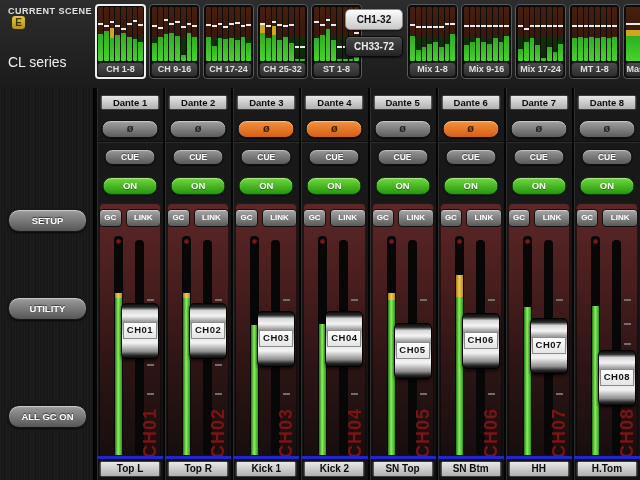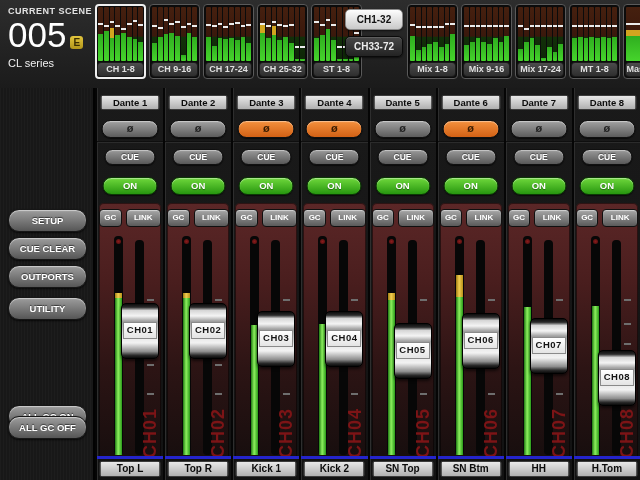--- a/index.html
+++ b/index.html
@@ -10,21 +10,21 @@
   #topbar{position:absolute;left:0;top:0;width:640px;height:88px;
           background:linear-gradient(#2d2d2d,#1b1b1b);
           border-bottom:2px solid #000;}
   #scene{position:absolute;left:8px;top:6px;width:84px;color:#fff;}
   #scene .lbl{font-size:9px;letter-spacing:.5px;color:#e2e2e2;font-weight:bold;}
   #scene .num-row{display:flex;align-items:flex-end;margin-top:0px;}
   #scene .num{font-size:35px;line-height:38px;color:#fff;}
   #scene .ebadge{width:13px;height:13px;margin:0 0 5px 4px;border-radius:3px;
           background:linear-gradient(#e3c63e,#b2951a);color:#3c2f00;font-size:10px;
           font-weight:bold;display:flex;align-items:center;justify-content:center;}
-  #scene .model{font-size:11px;color:#f0f0f0;margin-top:3px;}
+  #scene .model{font-size:14px;color:#f0f0f0;margin-top:20px;}
   .blocks{position:absolute;top:4px;display:flex;gap:3px;}
   #lblocks{left:95px;}
   #rblocks{left:407px;}
   .mblock{width:45px;border:1px solid #5a5a5a;border-radius:4px;background:#0b0b0b;
           padding:2px;}
   .mblock.selected{border:2px solid #efefef;padding:1px;}
   .mblock.narrow{width:30px;}
   .mb-meters{height:54px;display:flex;gap:1px;}
   .mcol{flex:1;position:relative;border-radius:1px;overflow:hidden;
         background:linear-gradient(180deg,#46200f 0%,#3a180c 54%,#123009 56%,#0e2607 100%);}
@@ -115,21 +115,20 @@
   .blueline{position:absolute;left:0;right:0;top:368px;height:3px;background:#2424cc;}
 </style>
 </head>
 <body>
 
 <div id="app">
   <header id="topbar">
     <div id="scene">
       <div class="lbl">CURRENT SCENE</div>
       <div class="num-row">
-        <span class="num">005</span>
         <span class="ebadge">E</span>
       </div>
       <div class="model">CL series</div>
     </div>
     <div id="lblocks" class="blocks">
         <div class="mblock selected">
           <div class="mb-meters">
             <div class="mcol">
               <div class="mbar" style="height: 50%;"></div>
               <div class="mdash" style="top: 30%;"></div>
@@ -477,25 +476,22 @@
               <div class="myel" style="bottom: 46%; height: 12%;"></div>
               <div class="mdash" style="top: 30%;"></div>
             </div>
           </div>
           <div class="mb-label">Master</div>
         </div>
       </div>
   </header>
   <nav id="sidebar">
       <div class="sb-btn" style="top: 121px;">SETUP</div>
-      <div class="sb-btn" style="top: 149px;">CUE CLEAR</div>
-      <div class="sb-btn" style="top: 177px;">OUTPORTS</div>
       <div class="sb-btn" style="top: 209px;">UTILITY</div>
       <div class="sb-btn" style="top: 317px;">ALL GC ON</div>
-      <div class="sb-btn" style="top: 328px;">ALL GC OFF</div>
     </nav>
   <main id="strips">
       <div class="strip">
         <div class="portbox">Dante 1</div>
         <div class="pill phase">ø</div>
         <div class="divider"></div>
         <div class="pill cue">CUE</div>
         <div class="pill on">ON</div>
         <div class="fpanel">
           <div class="gclink">

